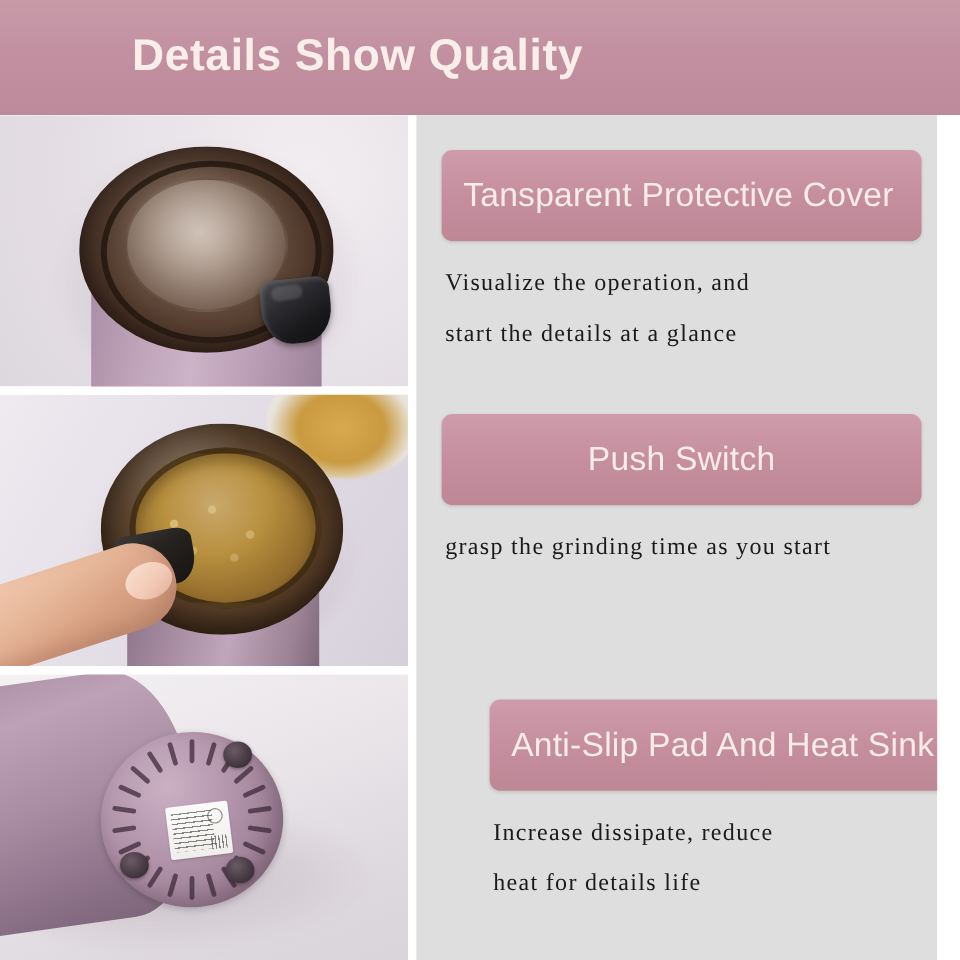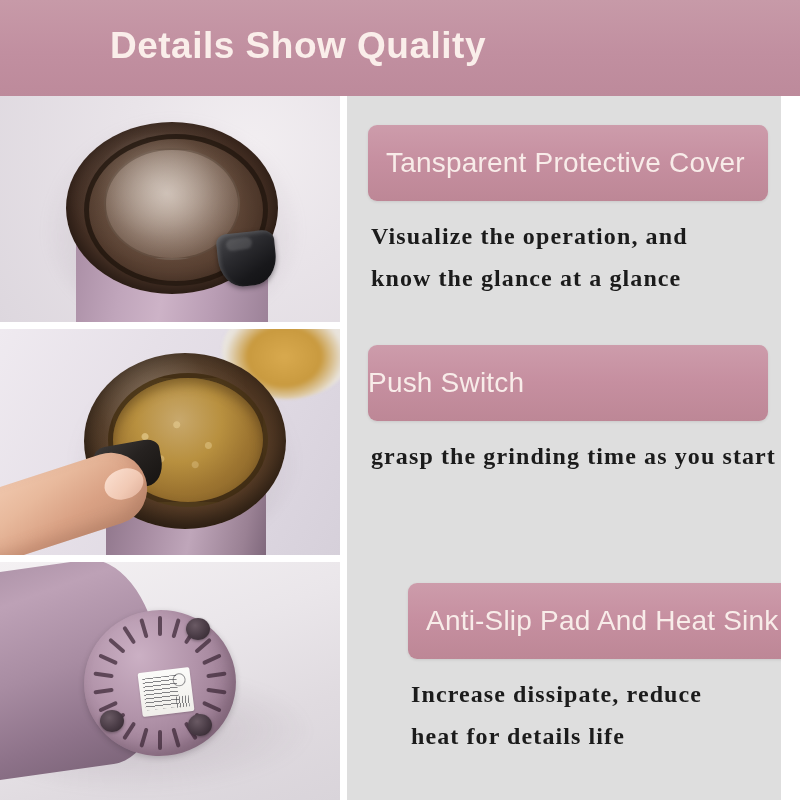--- a/index.html
+++ b/index.html
@@ -341,33 +341,33 @@
   .banner-text {
     font-family: "Liberation Sans", sans-serif;
     font-size: 28px;
     font-weight: 400;
     color: #f8ece9;
     letter-spacing: 0.2px;
     white-space: nowrap;
     line-height: 1;
   }
   .banner.align-left  { justify-content: flex-start; padding-left: 18px; }
-  .banner.align-center{ }
+  .banner.align-center{ justify-content: center; }
 
   .desc {
     margin: 0;
     padding: 0;
     list-style: none;
     margin-left: 24px;
     margin-top: 14px;
   }
   .desc li {
     font-family: "Liberation Serif", serif;
-    font-weight: bold;
-    font-size: 24px;
+    font-weight: normal;
+    font-size: 20px;
     color: #1b1b1b;
     letter-spacing: 1.1px;
     line-height: 42px;
     white-space: nowrap;
   }
 </style>
 </head>
 <body>
 
 <div class="page">
@@ -452,21 +452,21 @@
   <div class="gap-strip"></div>
 
   <div class="text-panel">
 
     <div class="feature feature-1">
       <div class="banner align-left">
         <span class="banner-text">Tansparent  Protective Cover</span>
       </div>
       <ul class="desc">
         <li>Visualize the operation, and</li>
-        <li>know the glance at a glance</li>
+        <li>start the details at a glance</li>
       </ul>
     </div>
 
     <div class="feature feature-2">
       <div class="banner align-center">
         <span class="banner-text">Push Switch</span>
       </div>
       <ul class="desc">
         <li>grasp the grinding time as you start</li>
       </ul>

